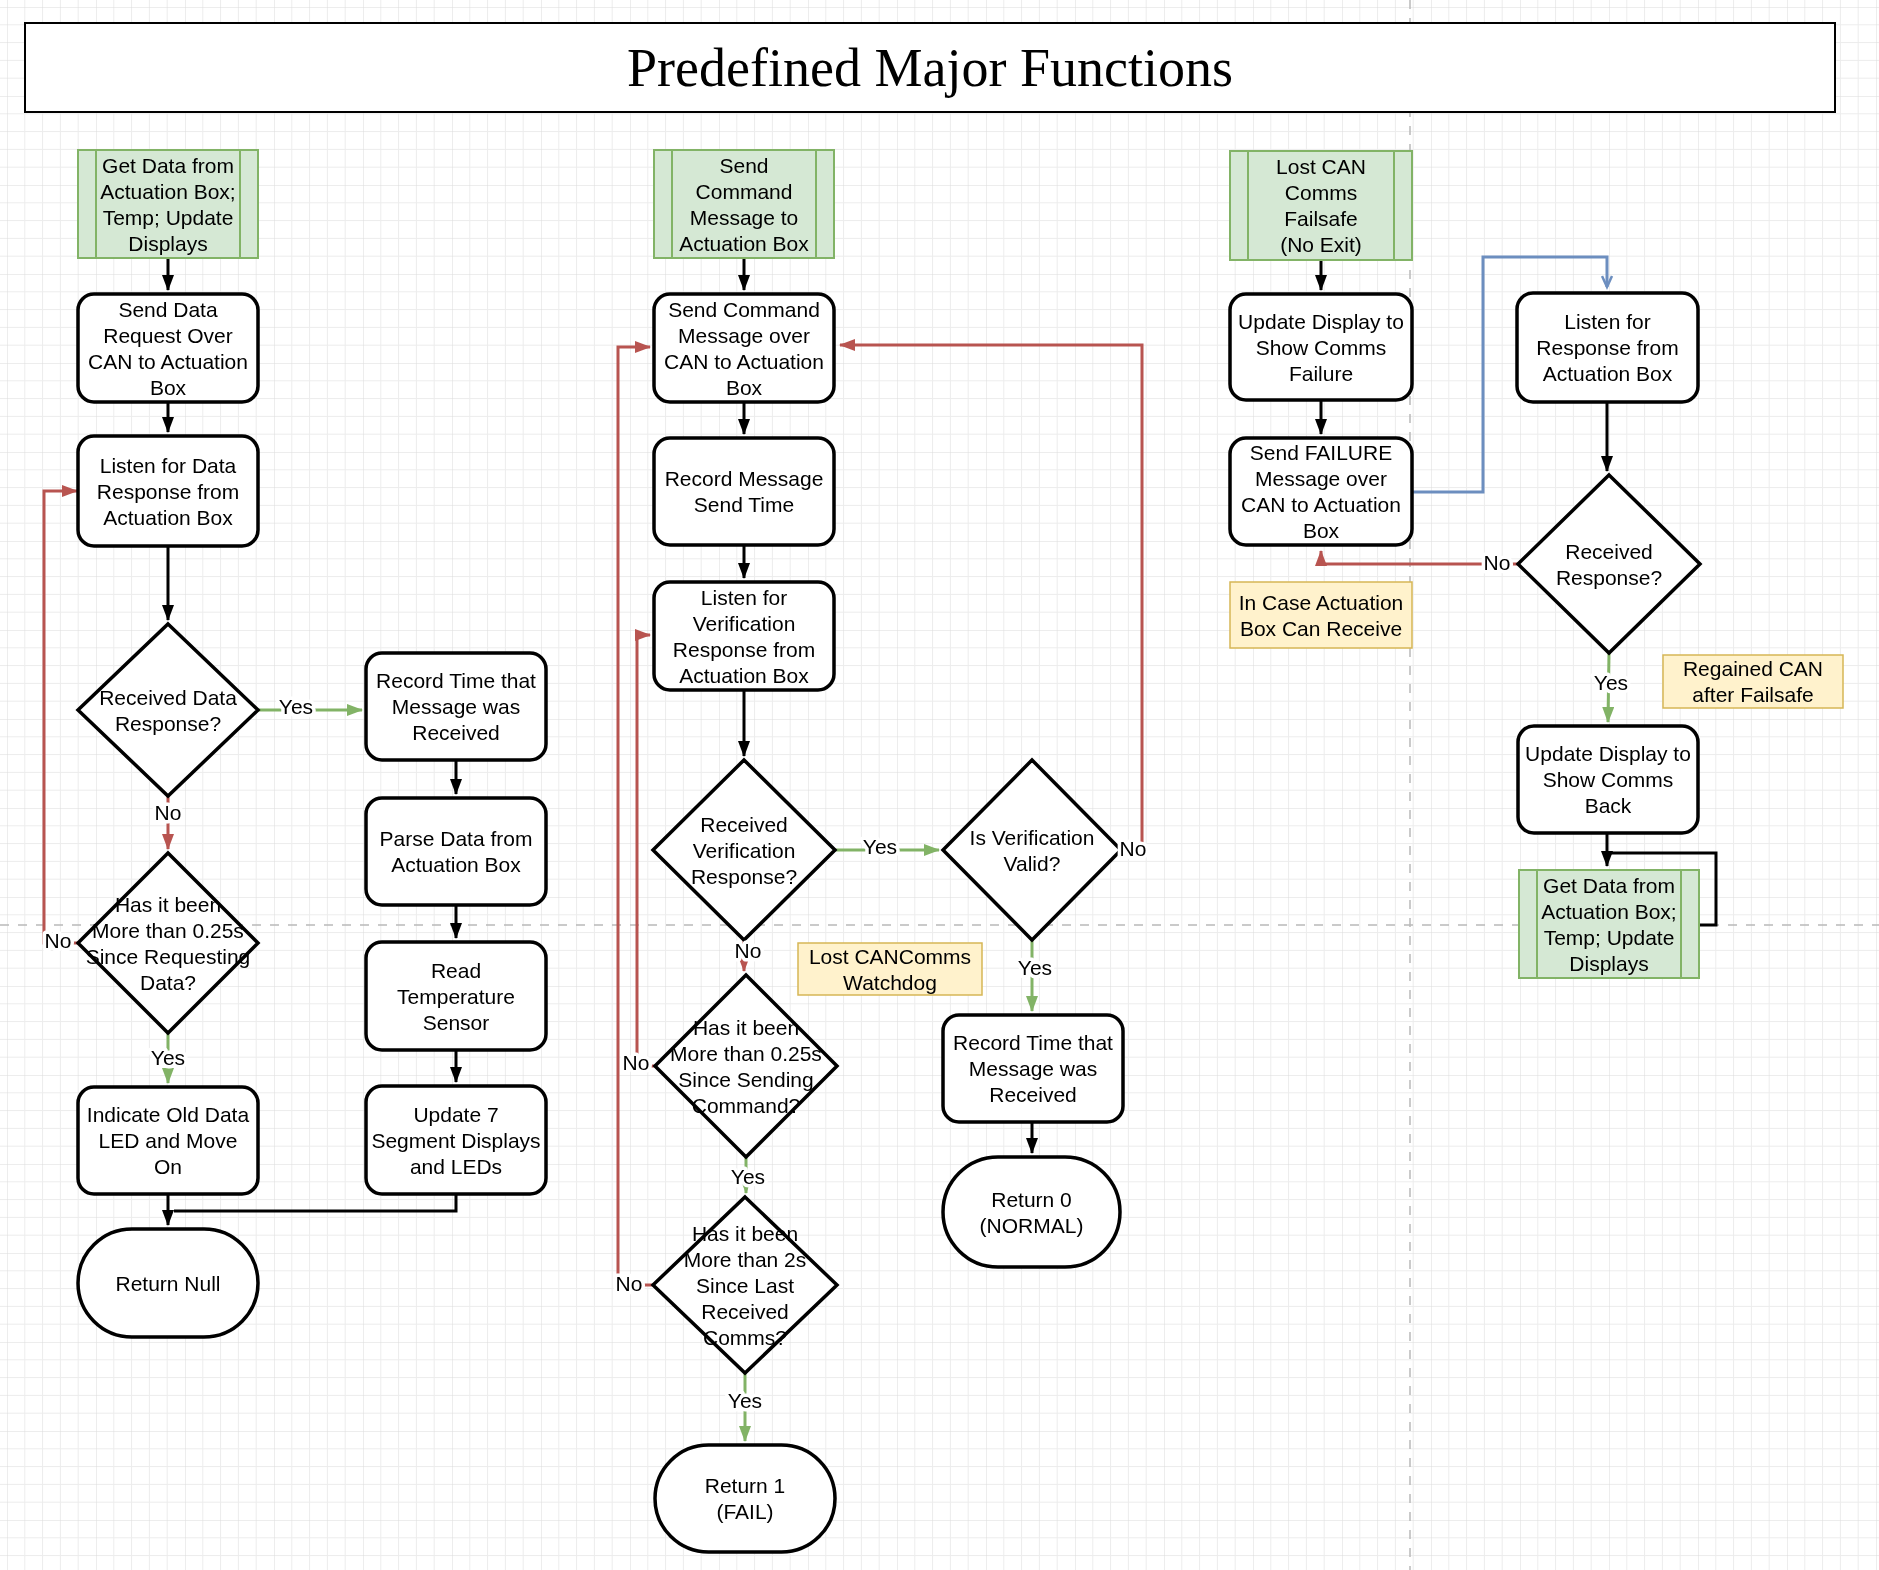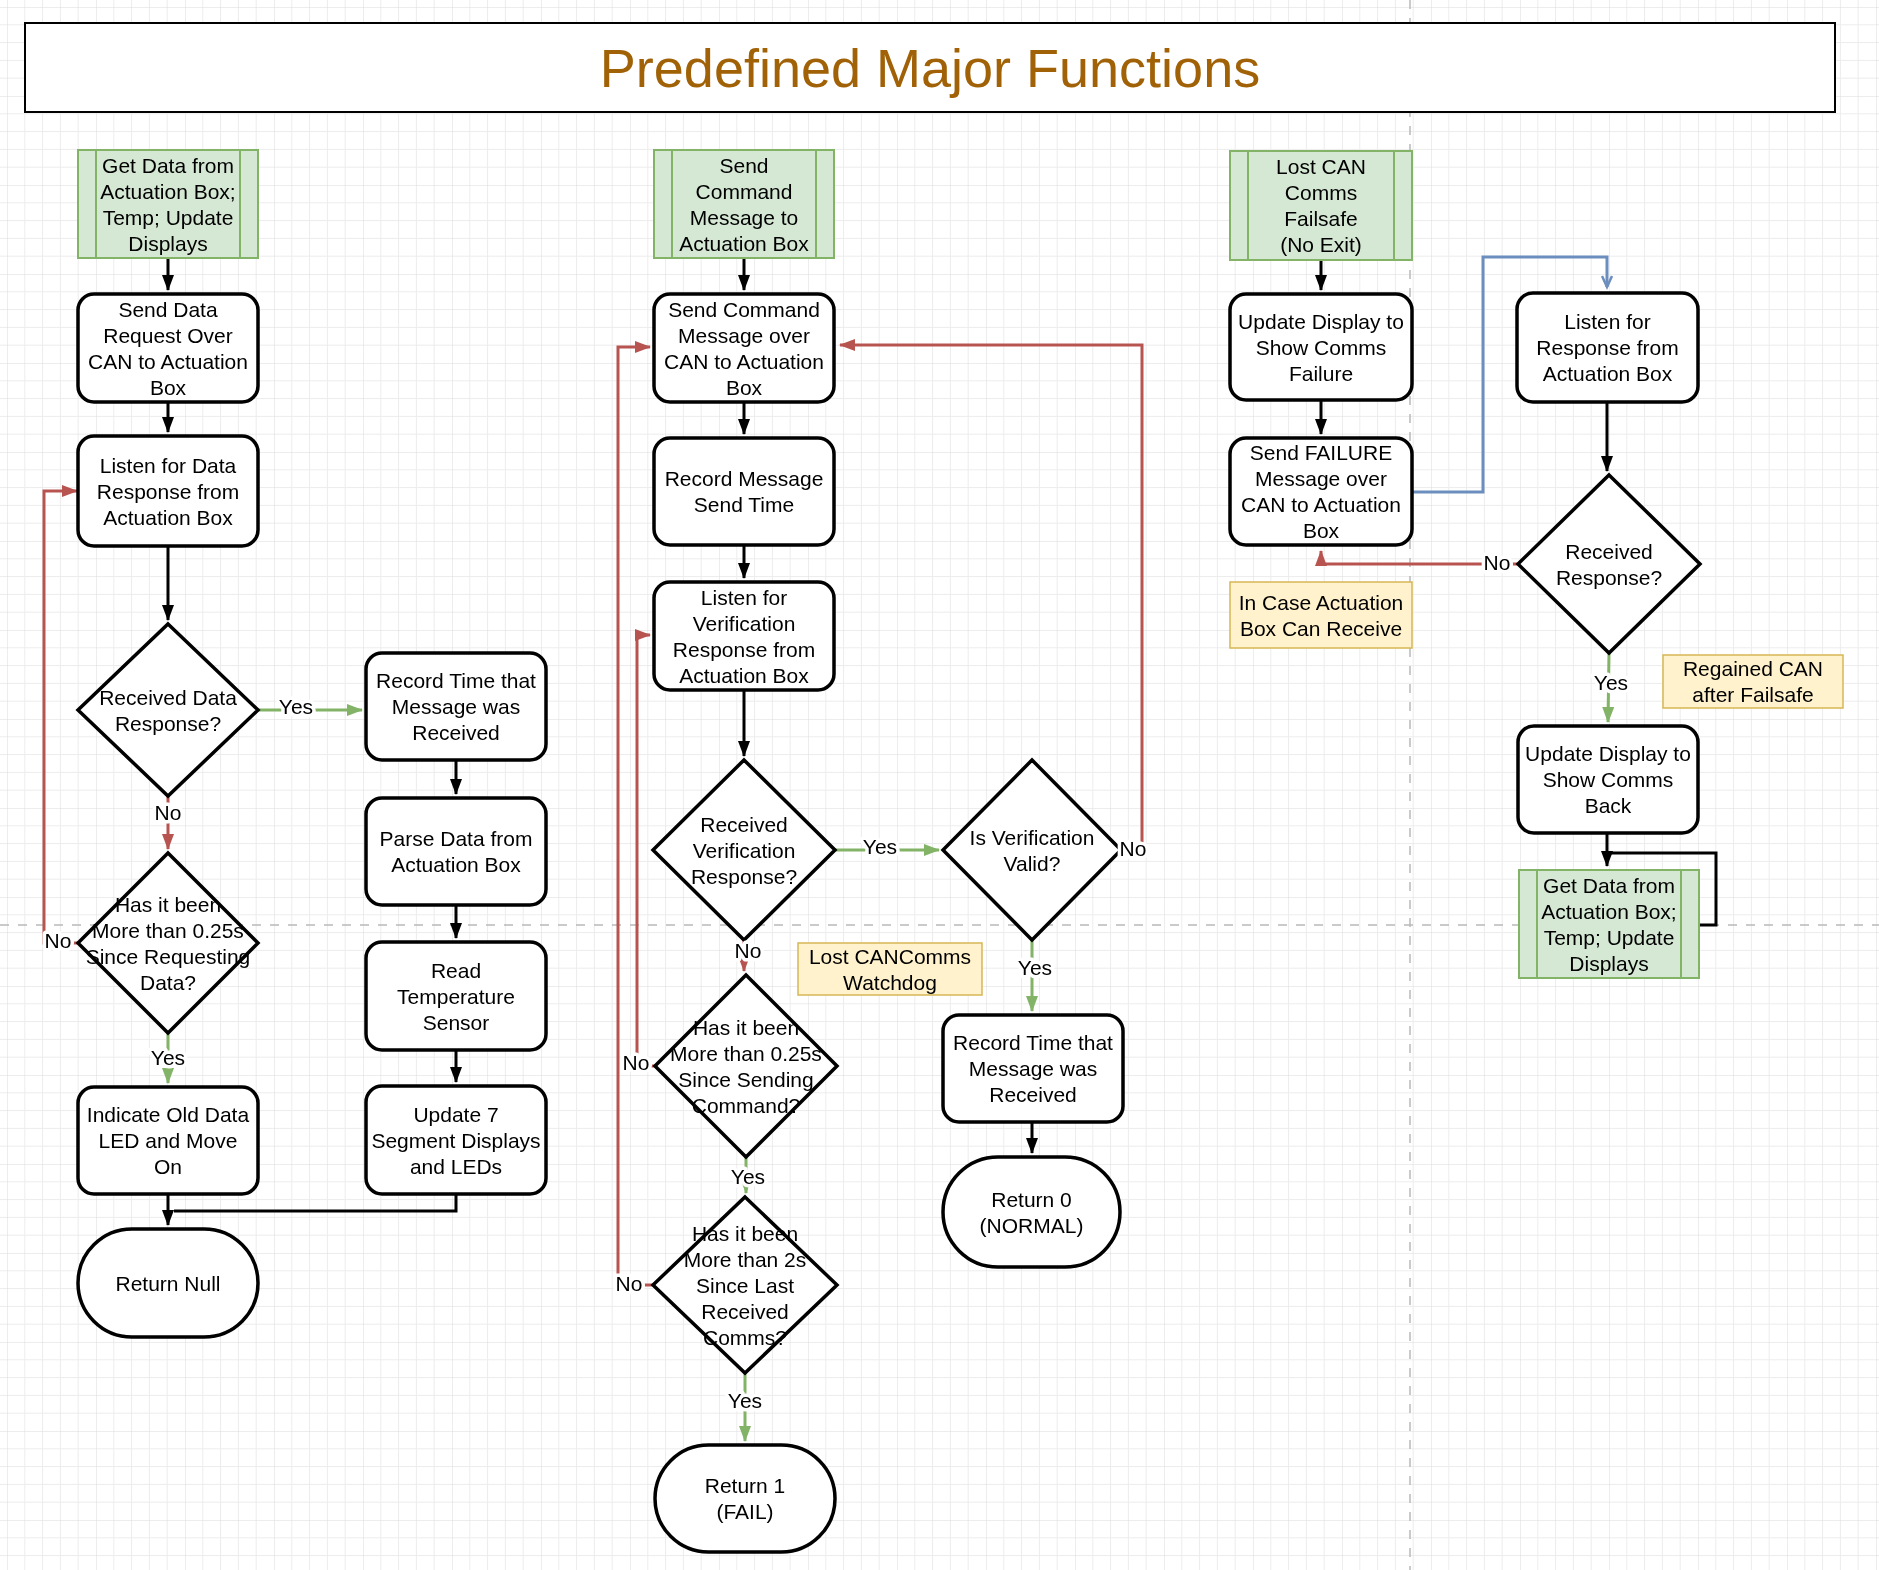--- a/index.html
+++ b/index.html
@@ -3,21 +3,21 @@
 <meta charset="utf-8">
 <style>
   html,body{margin:0;padding:0;background:#ffffff;}
   body{width:1879px;height:1570px;position:relative;overflow:hidden;
        font-family:"Liberation Sans", sans-serif;}
   #stage{position:absolute;left:0;top:0;}
   #title-box{
     position:absolute;left:24px;top:22px;width:1808px;height:87px;
     background:#ffffff;border:2px solid #000000;
     display:flex;align-items:center;justify-content:center;
-    font-size:54px;color:#a16207;letter-spacing:0px;
+    font-size:54px;color:#000000;letter-spacing:0px;font-family:Liberation Serif, serif;
   }
   svg text{font-family:"Liberation Sans", sans-serif;}
 </style>
 </head>
 <body>
 
 <svg id="stage" width="1879" height="1570" viewBox="0 0 1879 1570" xmlns="http://www.w3.org/2000/svg">
     <defs>
       <pattern id="grid" width="89" height="89" patternUnits="userSpaceOnUse" x="7" y="7">
         <path d="M 17.8 0 V 89 M 0 17.8 H 89 M 35.6 0 V 89 M 0 35.6 H 89 M 53.400000000000006 0 V 89 M 0 53.400000000000006 H 89 M 71.2 0 V 89 M 0 71.2 H 89 " stroke="#ececec" stroke-width="1" fill="none"></path>

